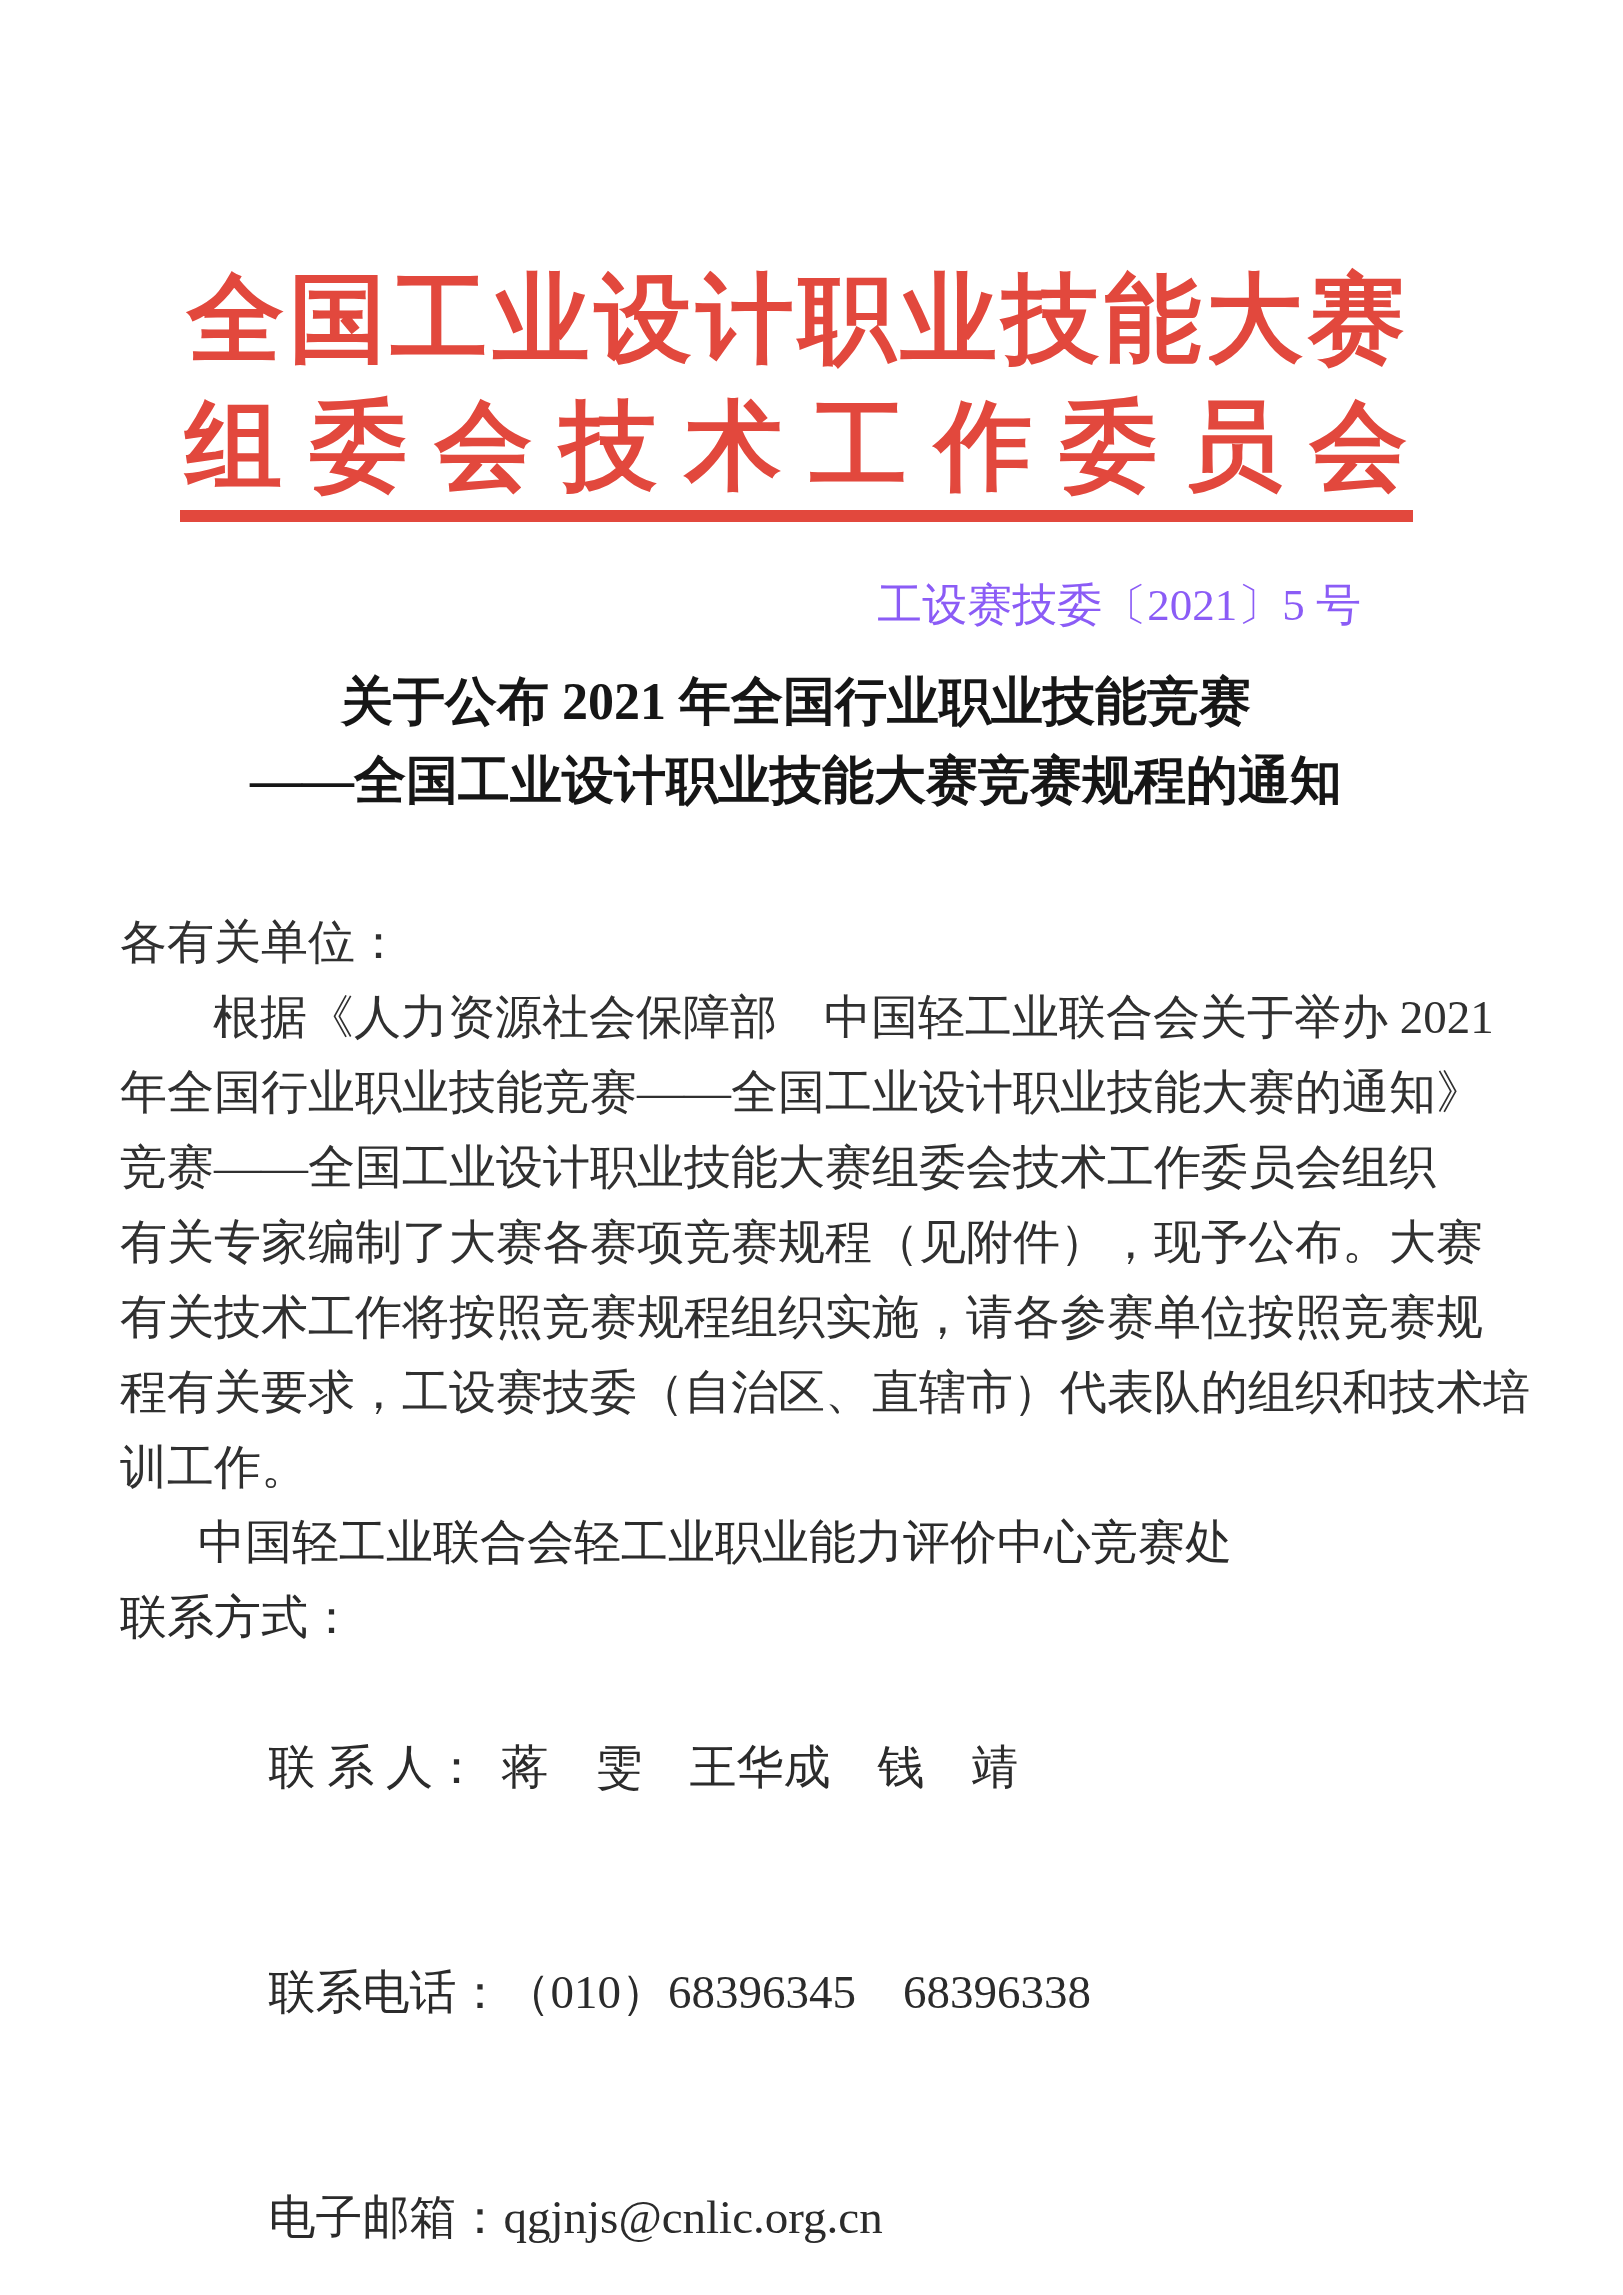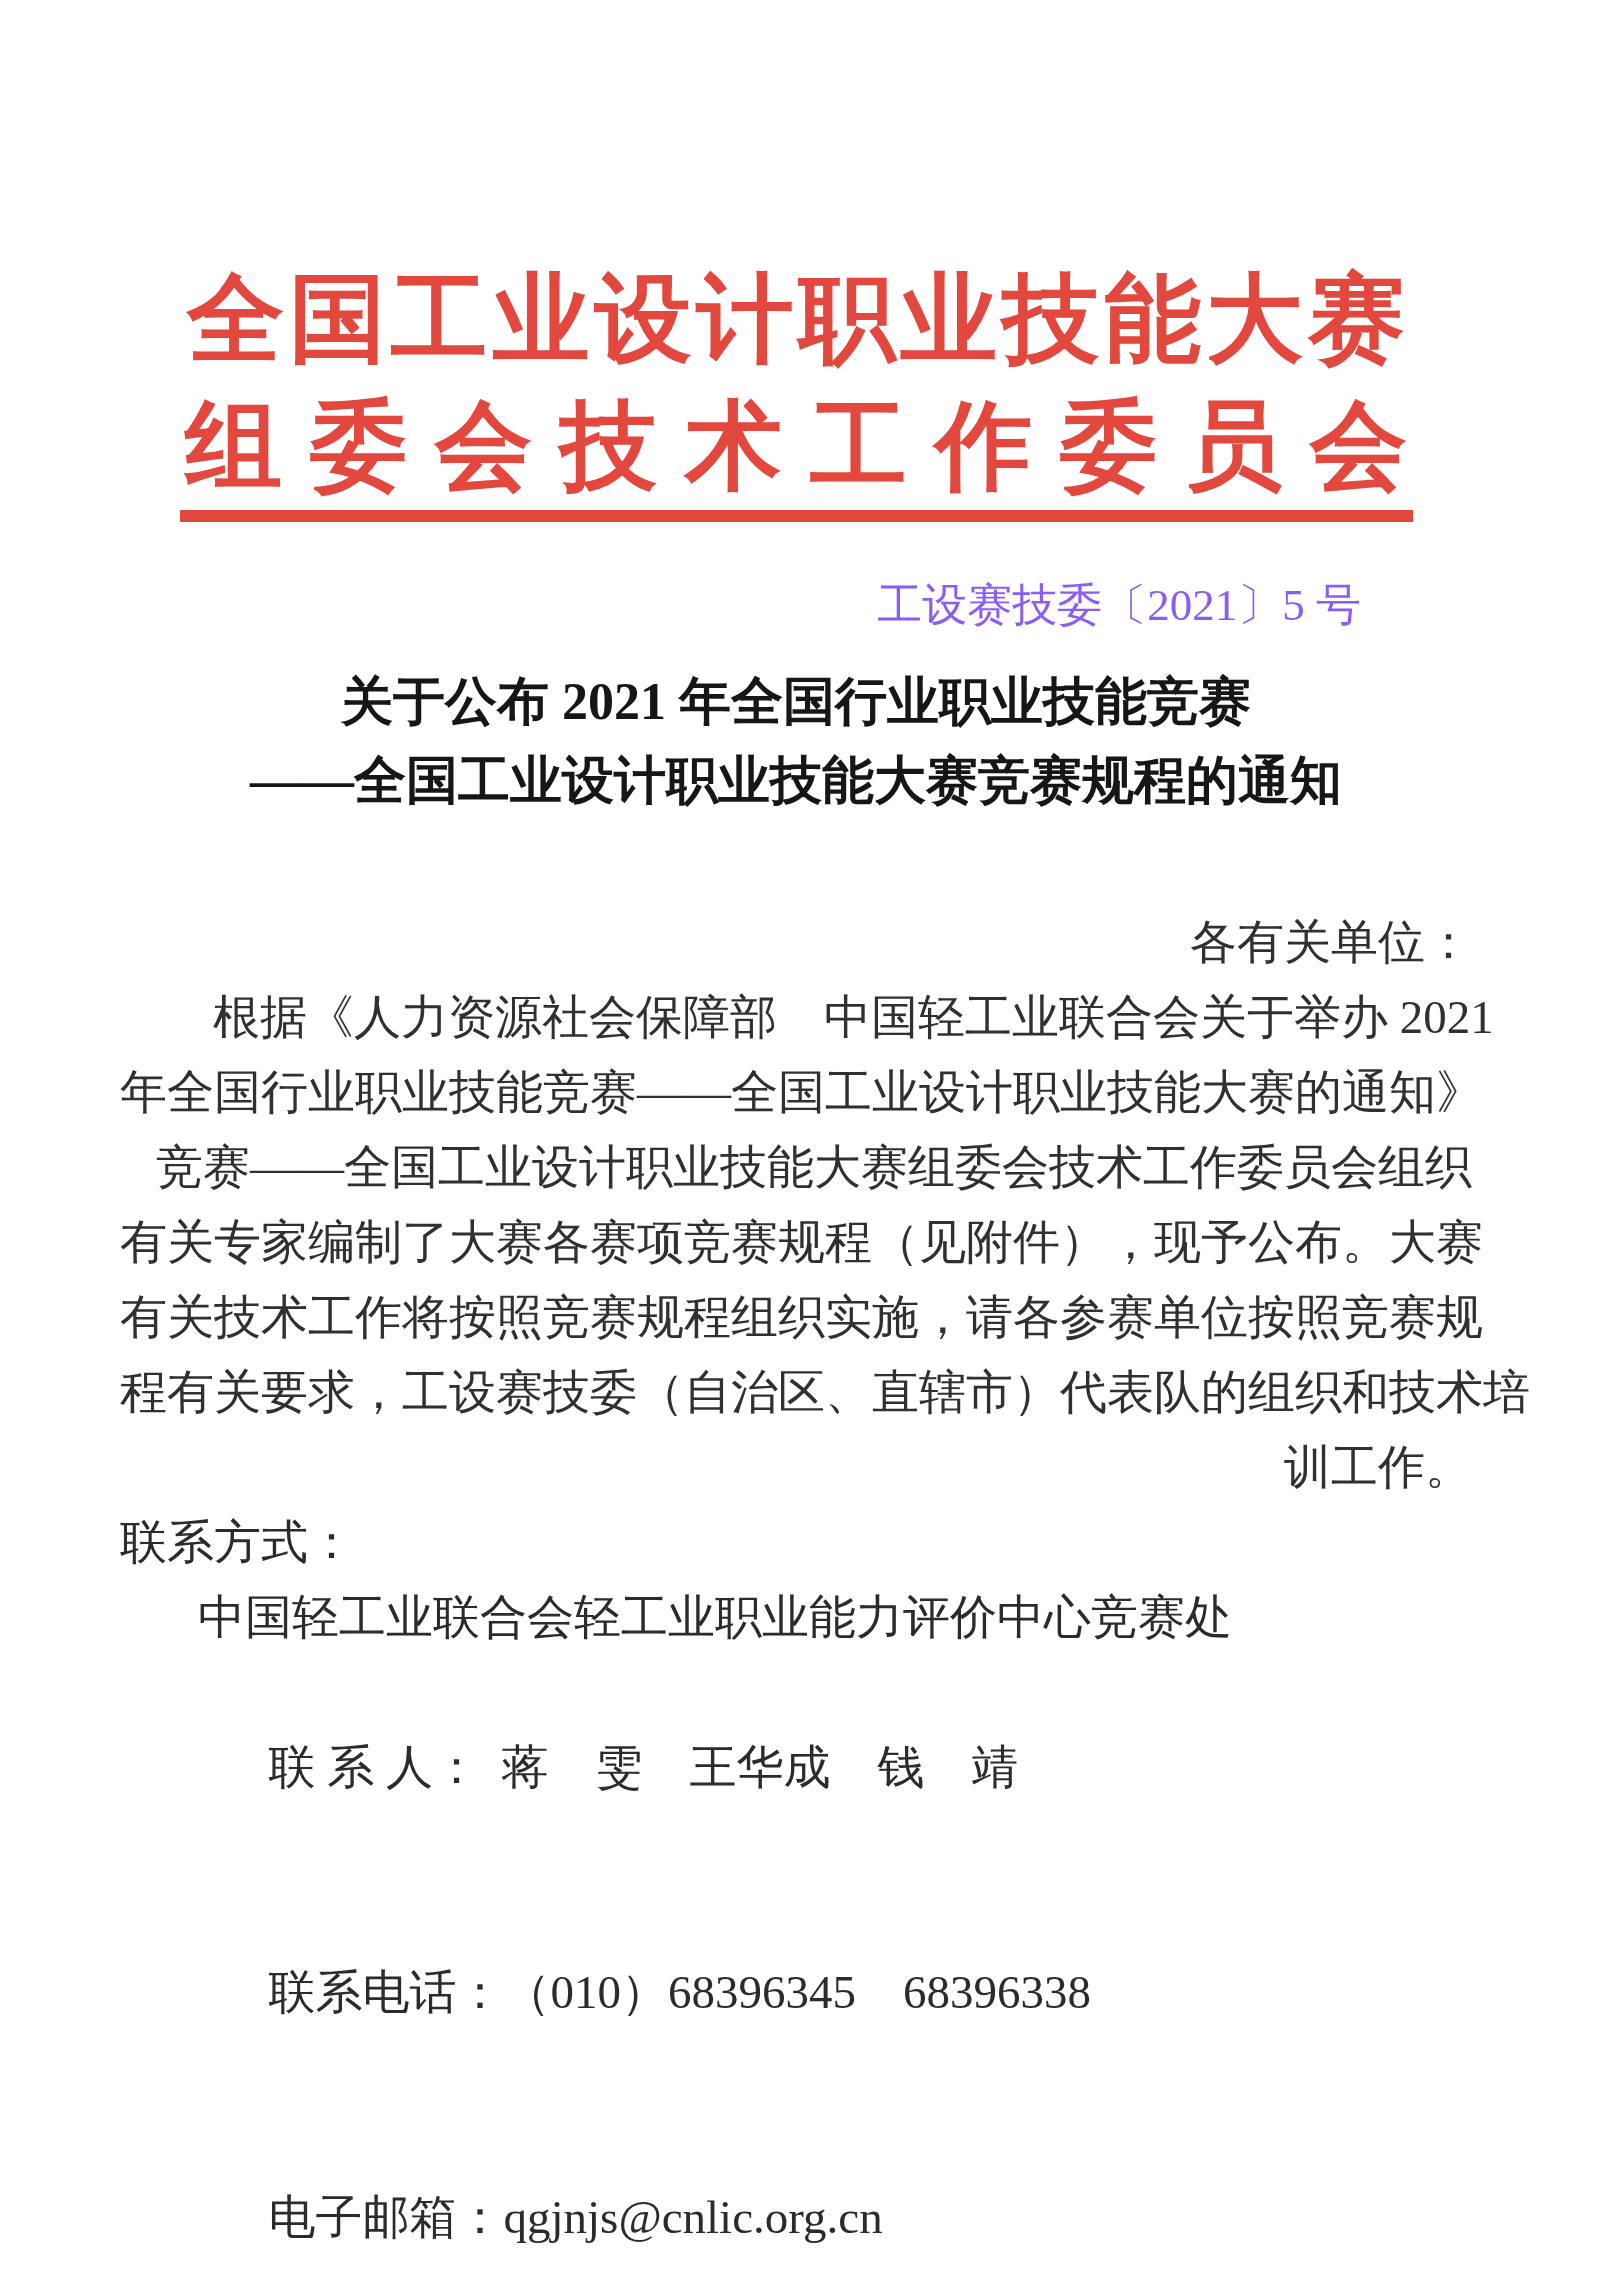--- a/index.html
+++ b/index.html
@@ -71,21 +71,20 @@
   }
   
   .body-text {
     margin-top: 85px;
     font-size: 47px;
     line-height: 75px;
     color: #303030;
   }
   .body-text .line {
     white-space: pre;
-    text-align: right;
   }
   .body-text .indent2 {
     text-indent: 93px;
   }
   
   .contact .line {
     white-space: pre;
     font-size: 47px;
     line-height: 75px;
   }
@@ -121,22 +120,22 @@
     <div class="line indent2">根据《人力资源社会保障部　中国轻工业联合会关于举办 2021</div>
     <div class="line">年全国行业职业技能竞赛——全国工业设计职业技能大赛的通知》</div>
     <div class="line">竞赛——全国工业设计职业技能大赛组委会技术工作委员会组织</div>
     <div class="line">有关专家编制了大赛各赛项竞赛规程（见附件），现予公布。大赛</div>
     <div class="line">有关技术工作将按照竞赛规程组织实施，请各参赛单位按照竞赛规</div>
     <div class="line">程有关要求，工设赛技委（自治区、直辖市）代表队的组织和技术培</div>
     <div class="line">训工作。</div>
   </div>
 
   <div class="contact">
+    <div class="line ind1">中国轻工业联合会轻工业职业能力评价中心竞赛处</div>
     <div class="line">联系方式：</div>
-    <div class="line ind1">中国轻工业联合会轻工业职业能力评价中心竞赛处</div>
 
     <div class="line ind1">
       <span class="c-label">联 系 人：</span><span class="c-value">蒋　雯　王华成　钱　靖</span>
     </div>
 
     <div class="line ind1">
       <span class="c-label">联系电话：</span><span class="c-value">（010）68396345　68396338</span>
     </div>
 
     <div class="line ind1">

